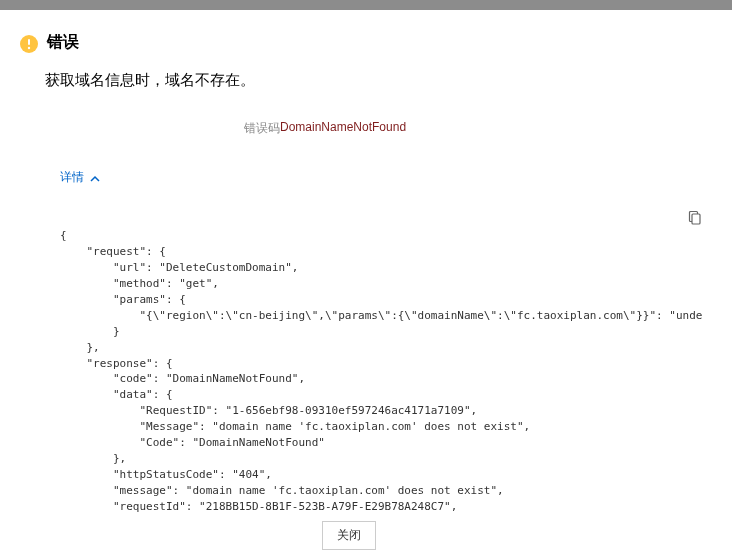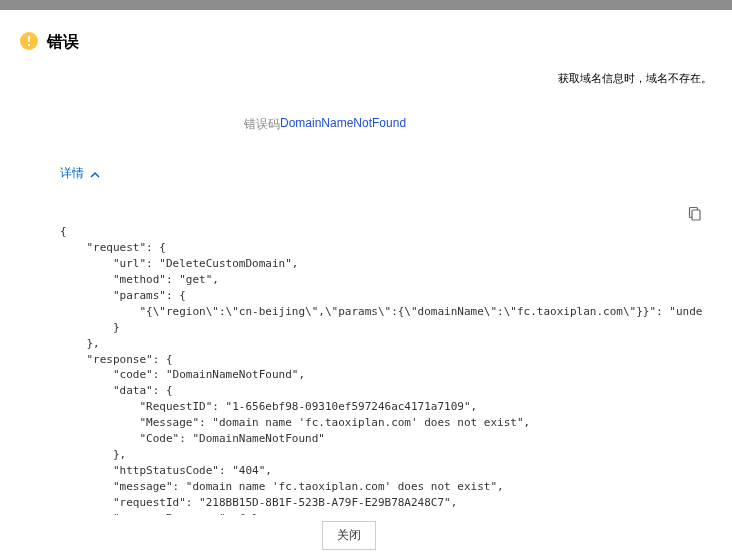--- a/index.html
+++ b/index.html
@@ -14,55 +14,54 @@
   .top-bar {
     height: 10px;
     background: #8c8c8c;
   }
   .dialog {
     padding: 22px 20px 0 20px;
     position: relative;
   }
   .header {
     display: flex;
-    align-items: flex-start;
+    align-items: flex-end;
     gap: 9px;
     margin-bottom: 18px;
   }
   .warn-icon {
     width: 18px;
     height: 18px;
     flex: 0 0 18px;
   }
   .title {
     font-size: 16px;
     font-weight: 600;
     color: #000;
   }
   .message {
-    font-size: 11px;
+    font-size: 15px;
     color: #000;
     margin-left: 25px;
     margin-bottom: 30px;
-    text-align: right;
   }
   .row {
     display: flex;
     margin-left: 35px;
     margin-bottom: 30px;
     font-size: 12px;
   }
   .row-label {
     color: #888;
     width: 225px;
     flex: 0 0 225px;
     text-align: right;
   }
   .row-value {
-    color: #1d4ed8;
+    color: #7f1d1d;
   }
   .details-toggle {
     display: inline-flex;
     align-items: center;
     gap: 6px;
     margin-left: 40px;
     margin-bottom: 26px;
     font-size: 12px;
     color: #0064c8;
     cursor: pointer;

